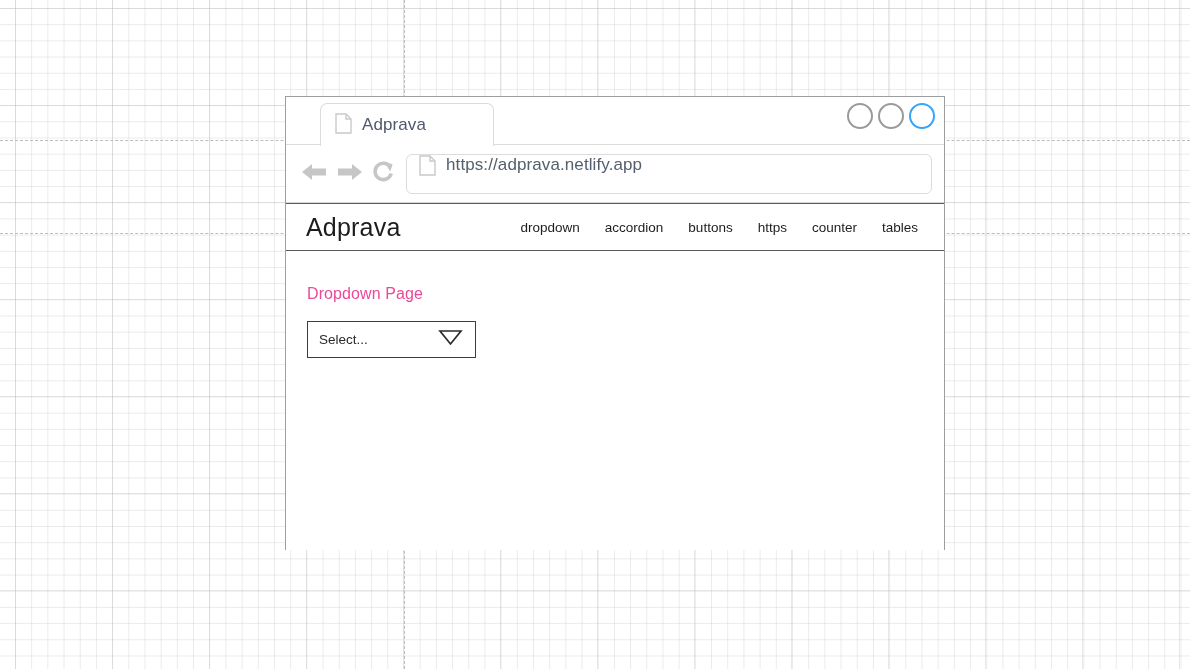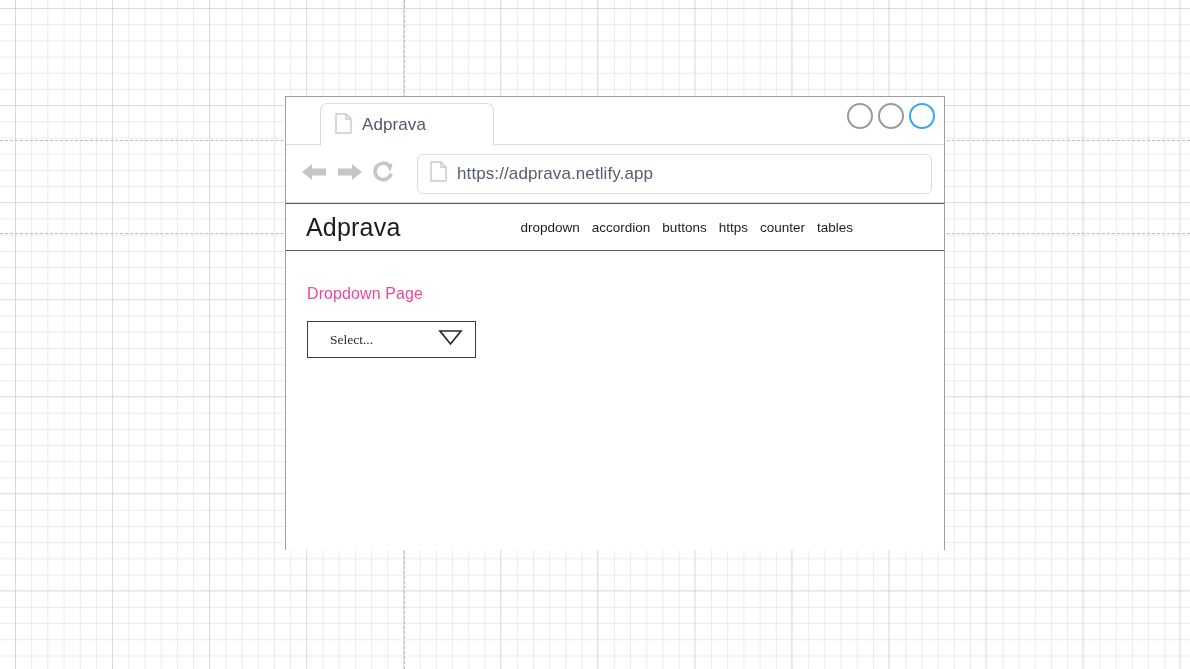--- a/index.html
+++ b/index.html
@@ -98,25 +98,25 @@
     border-bottom: 1px solid #d8d8d8;
   }
   .nav-btn {
     width: 30px; height: 30px;
     display: flex; align-items: center; justify-content: center;
     margin-right: 4px;
   }
   .url-field {
     flex: 1;
     height: 40px;
-    margin-left: 15px;
+    margin-left: 4px;
     border: 1px solid #dcdcdc;
     border-radius: 6px;
     background: #ffffff;
-    display: flex; align-items: center;
+    display: flex; 
     padding: 0 12px;
   }
   .url-text {
     font-size: 17px;
     color: #54606e;
     margin-left: 10px;
     letter-spacing: 0.1px;
   }
 
   
@@ -135,21 +135,21 @@
     background: #ffffff;
   }
   .brand {
     font-size: 25px;
     color: #1c1c1c;
     letter-spacing: 0.2px;
   }
   .navlinks {
     display: flex;
     align-items: center;
-    gap: 12px;
+    gap: 25px;
     margin-left: 120px;
   }
   .navlink {
     font-size: 13.5px;
     color: #1d1d1d;
     white-space: nowrap;
   }
 
   .page-body { padding: 20px 21px 0 21px; }
   .page-title {
@@ -158,22 +158,21 @@
     margin: 14px 0 18px 0;
     font-weight: normal;
     letter-spacing: 0.1px;
   }
   .select {
     width: 169px; height: 37px;
     border: 1.8px solid #3c3c3c;
     background: #ffffff;
     display: flex; align-items: center;
     justify-content: space-between;
-    padding: 0 12px 0 22px;
-    font-family: Liberation Serif, serif;
+    padding: 0 12px 0 11px;
   }
   .select-text {
     font-size: 13.5px;
     color: #2a2a2a;
   }
 </style>
 </head>
 <body>
 
 <div id="canvas">

